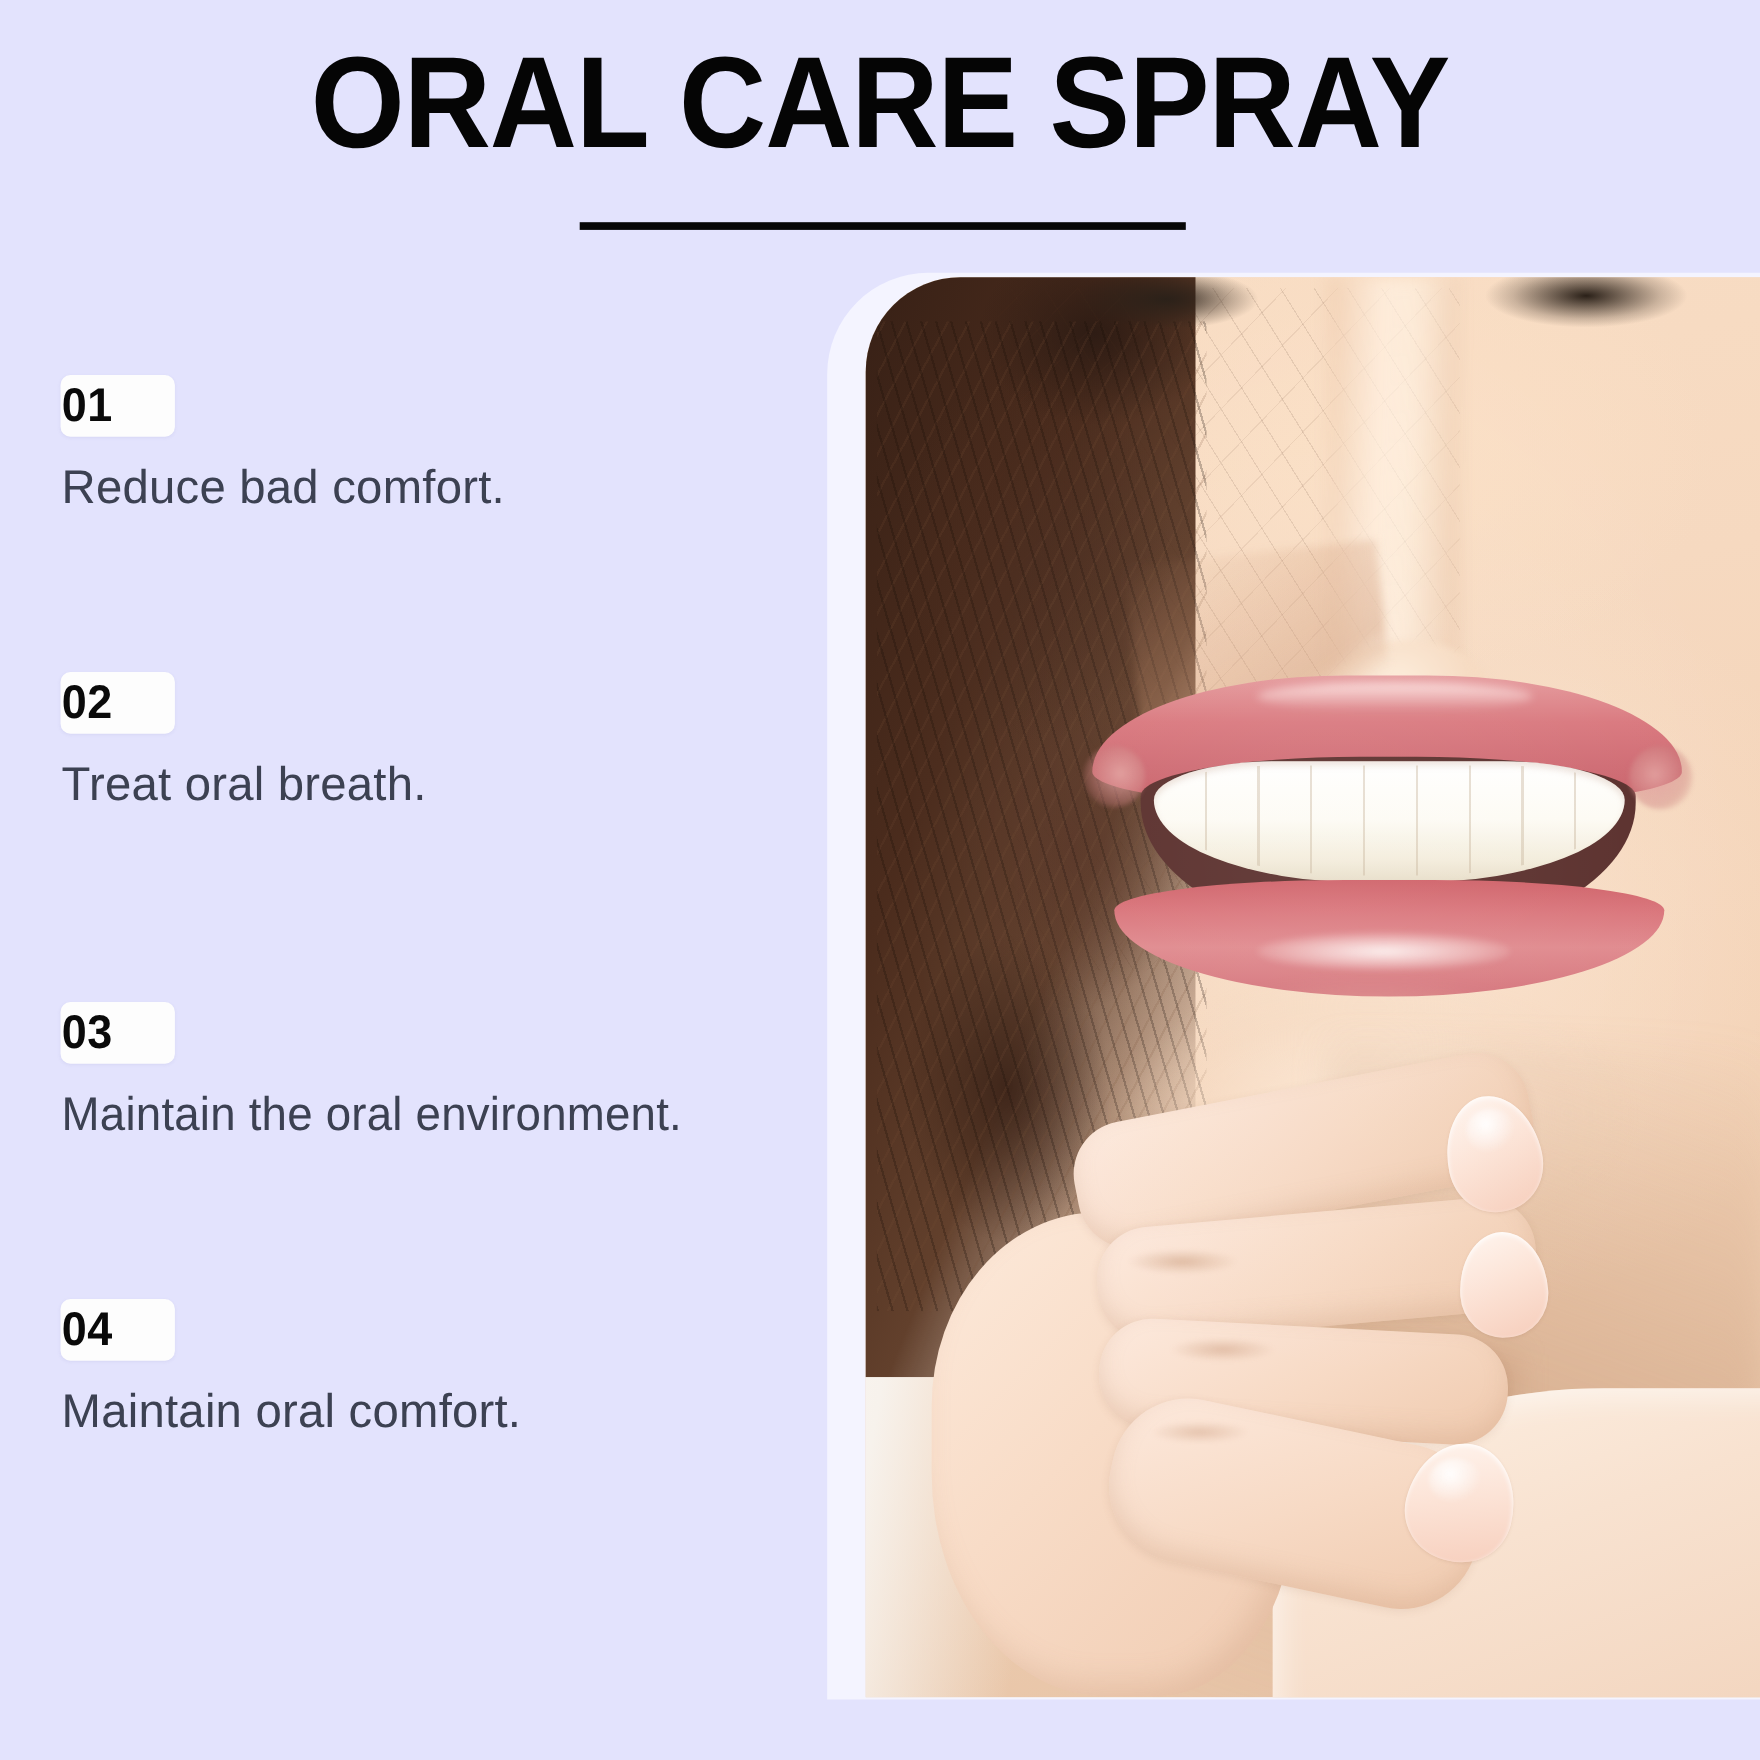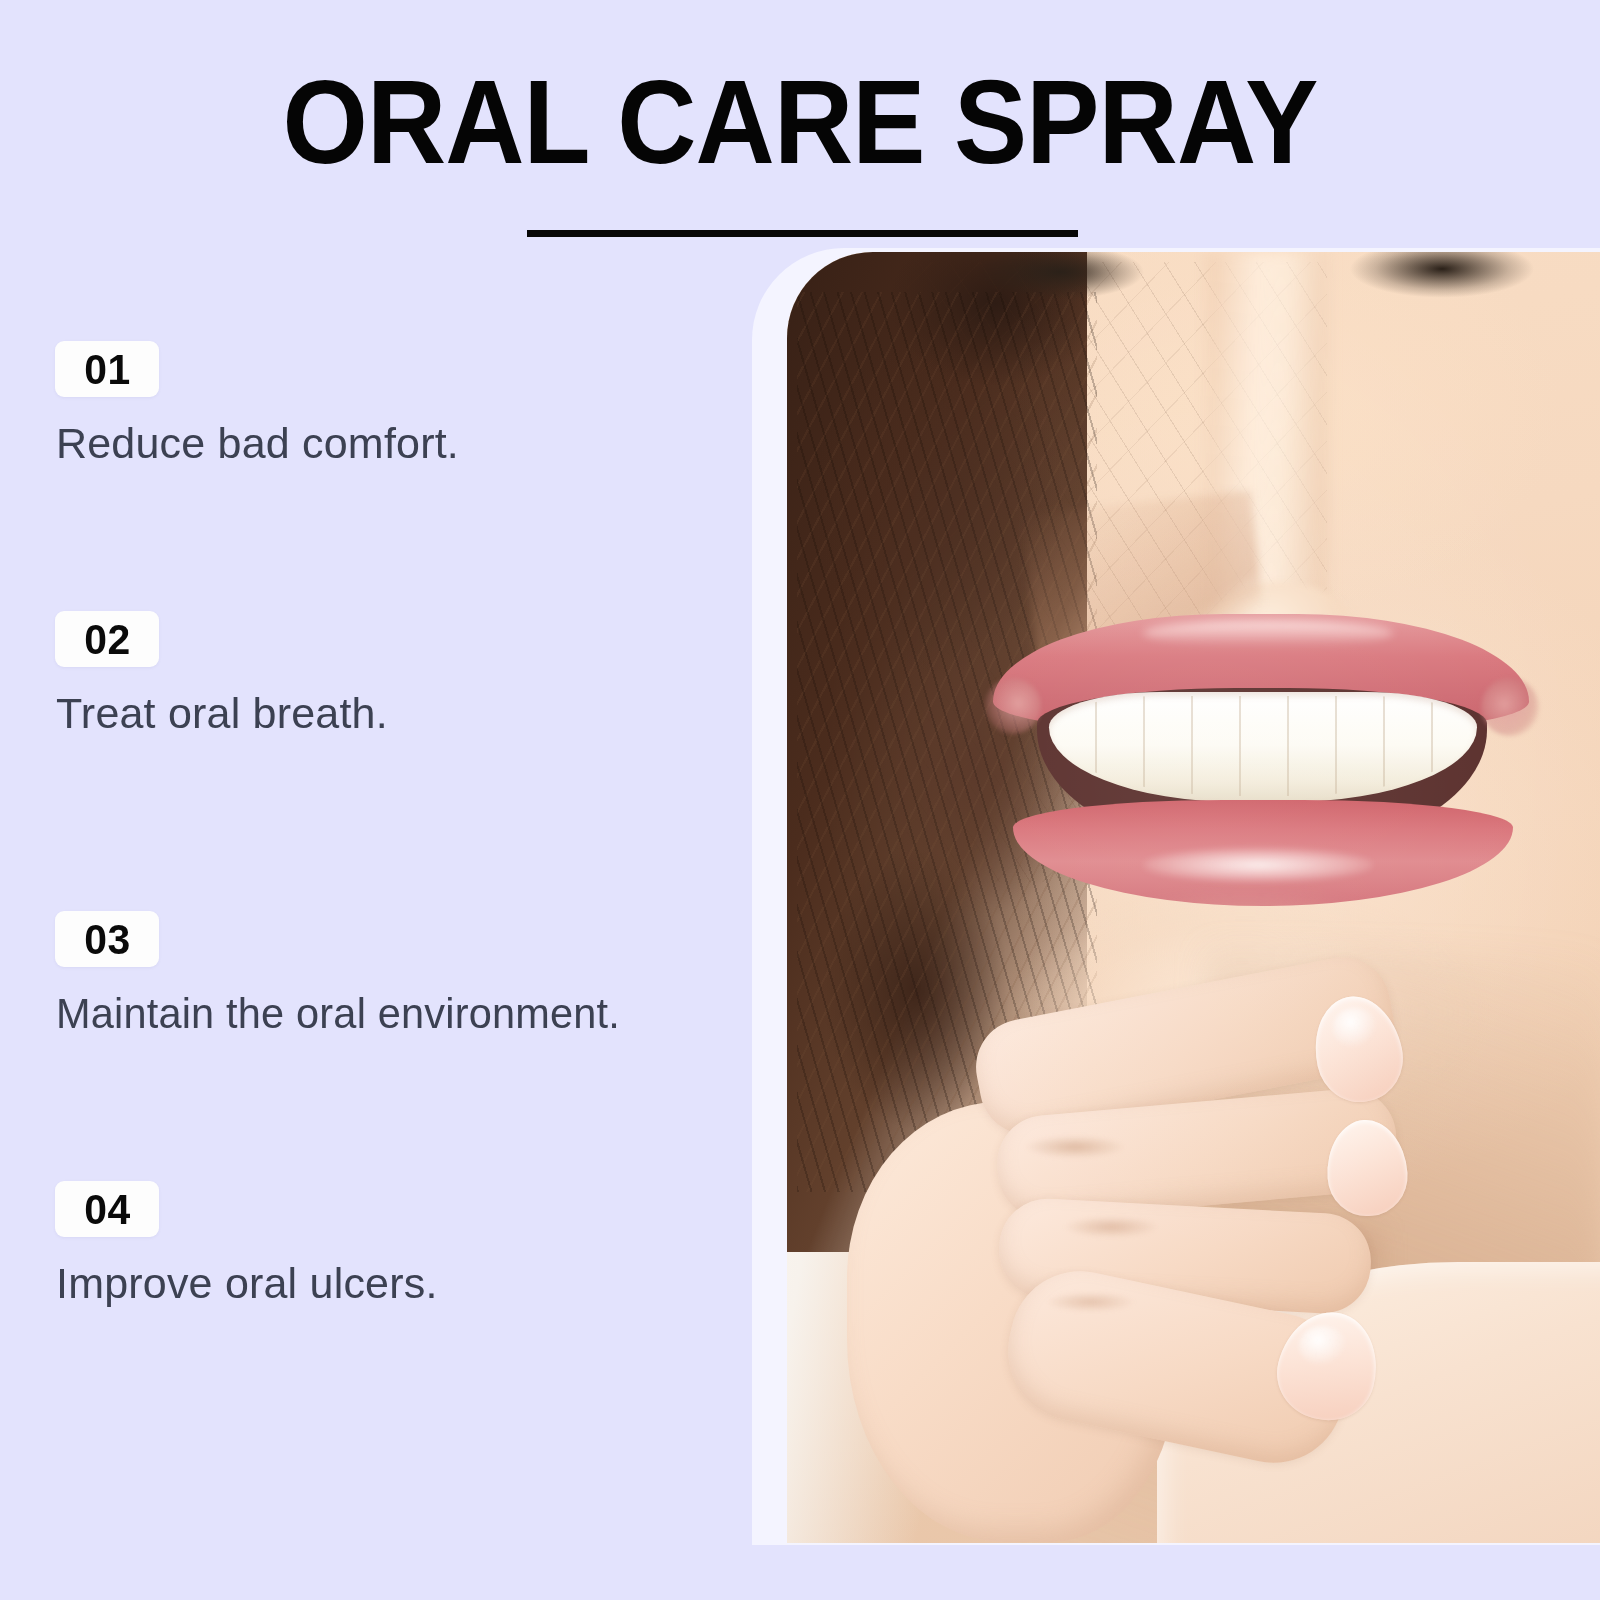--- a/index.html
+++ b/index.html
@@ -13,21 +13,20 @@
     background:#e3e3fd;
     font-family:"Liberation Sans", sans-serif;
     position:relative;
   }
 
   
   #header {
     position:absolute;
     top:0; left:0; width:1600px; height:240px;
     text-align:center;
-    margin-top:28px;
   }
 
   #page-title {
     position:absolute;
     top:34px; left:0; width:1600px;
     font-size:118px;
     line-height:120px;
     font-weight:700;
     letter-spacing:-1px;
     color:#050505;
@@ -62,21 +61,21 @@
 
   .feature-badge {
     position:absolute;
     top:0; left:55px;
     width:104px; height:56px;
     background:#fdfdfd;
     border-radius:9px;
     box-shadow:0 1px 3px rgba(120,120,175,0.10);
     display:flex;
     align-items:center;
-    justify-content:center;
+    justify-content:flex-start;
   }
 
   .feature-badge-text {
     font-size:43px;
     font-weight:700;
     color:#0a0a0a;
     line-height:43px;
     letter-spacing:0.5px;
     transform:scaleX(0.95);
   }
@@ -373,21 +372,21 @@
     <div class="feature-badge">
       <span class="feature-badge-text">03</span>
     </div>
     <div class="feature-desc">Maintain the oral environment.</div>
   </div>
 
   <div class="feature-item" data-idx="3">
     <div class="feature-badge">
       <span class="feature-badge-text">04</span>
     </div>
-    <div class="feature-desc">Improve oral ulcers.</div>
+    <div class="feature-desc">Maintain oral comfort.</div>
   </div>
 
 </div>
 
 <div id="photo-panel-glow"></div>
 
 <div id="photo-panel">
   <div class="ph" id="ph-skin-base"></div>
   <div class="ph" id="ph-backdrop"></div>
 

